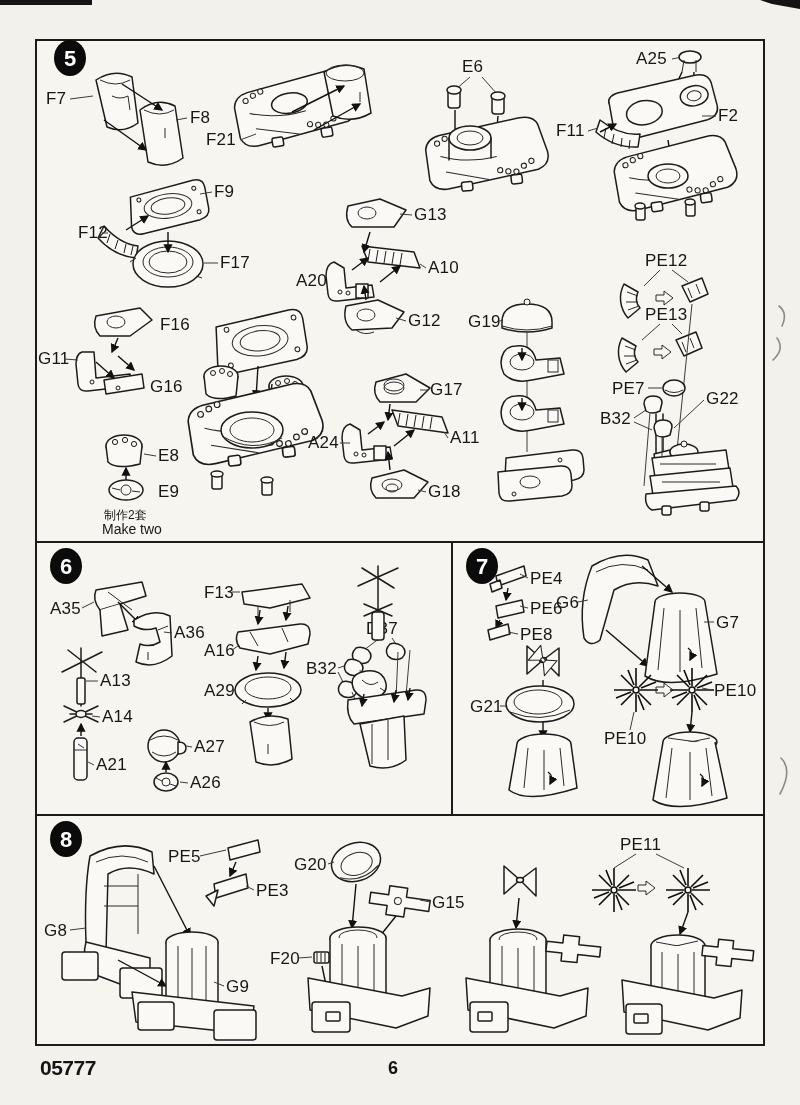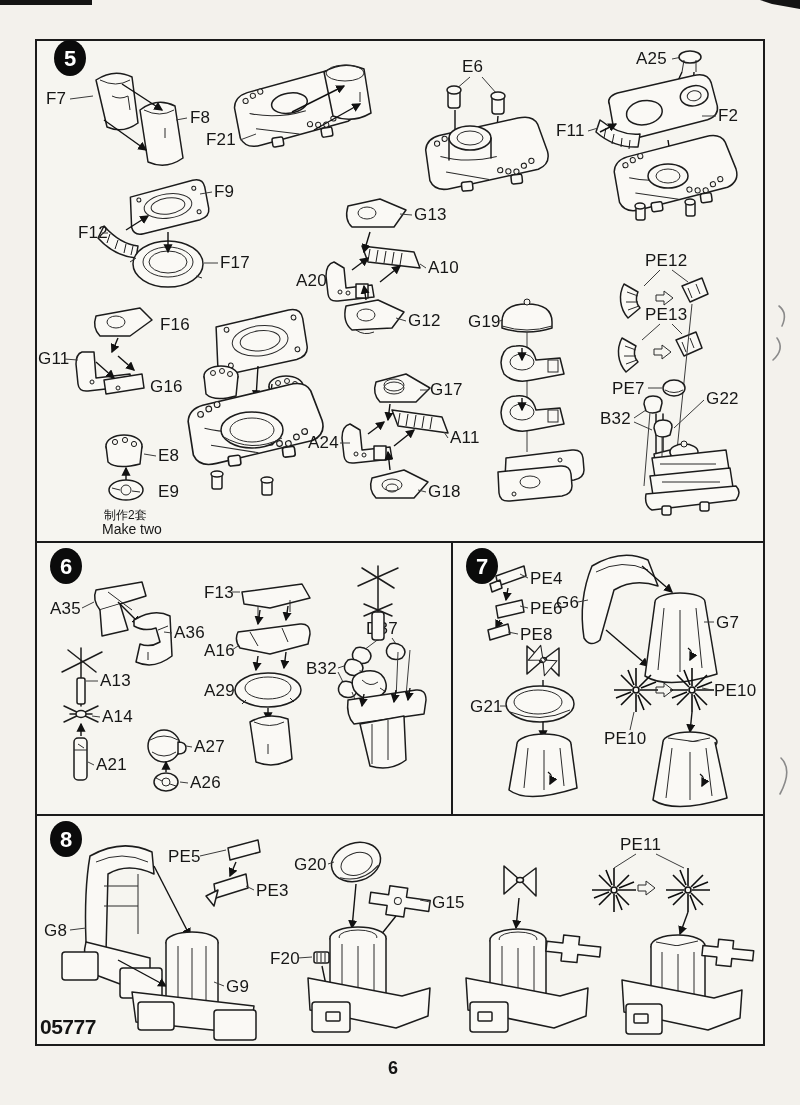--- a/index.html
+++ b/index.html
@@ -20,21 +20,21 @@
   .ln{fill:none;stroke:#1c1c1c;stroke-width:1.5;stroke-linejoin:round;stroke-linecap:round;}
   .fl{fill:#faf9f5;stroke:#1c1c1c;stroke-width:1.5;stroke-linejoin:round;}
   .thin{fill:none;stroke:#2a2a2a;stroke-width:1;}
   .lead{fill:none;stroke:#3c3c3c;stroke-width:1;}
   .hatch{fill:none;stroke:#1c1c1c;stroke-width:1;}
   .stud{fill:#f6f5f0;stroke:#1c1c1c;stroke-width:1;}
   .arrline{fill:none;stroke:#111;stroke-width:1.4;}
   .star{stroke:#0e0e0e;stroke-width:1.6;fill:none;}
   .scanmark{fill:none;stroke:#8a8a8a;stroke-width:1.6;stroke-linecap:round;}
   #footer-kit{
-    position:absolute;left:40px;top:1015px;
+    position:absolute;left:40px;top:1056px;
     font-size:21px;font-weight:bold;letter-spacing:-.5px;color:#141414;
   }
   #footer-page{
     position:absolute;left:388px;top:1058px;
     font-size:18px;font-weight:bold;color:#141414;
   }
 </style>
 </head>
 <body>
 

